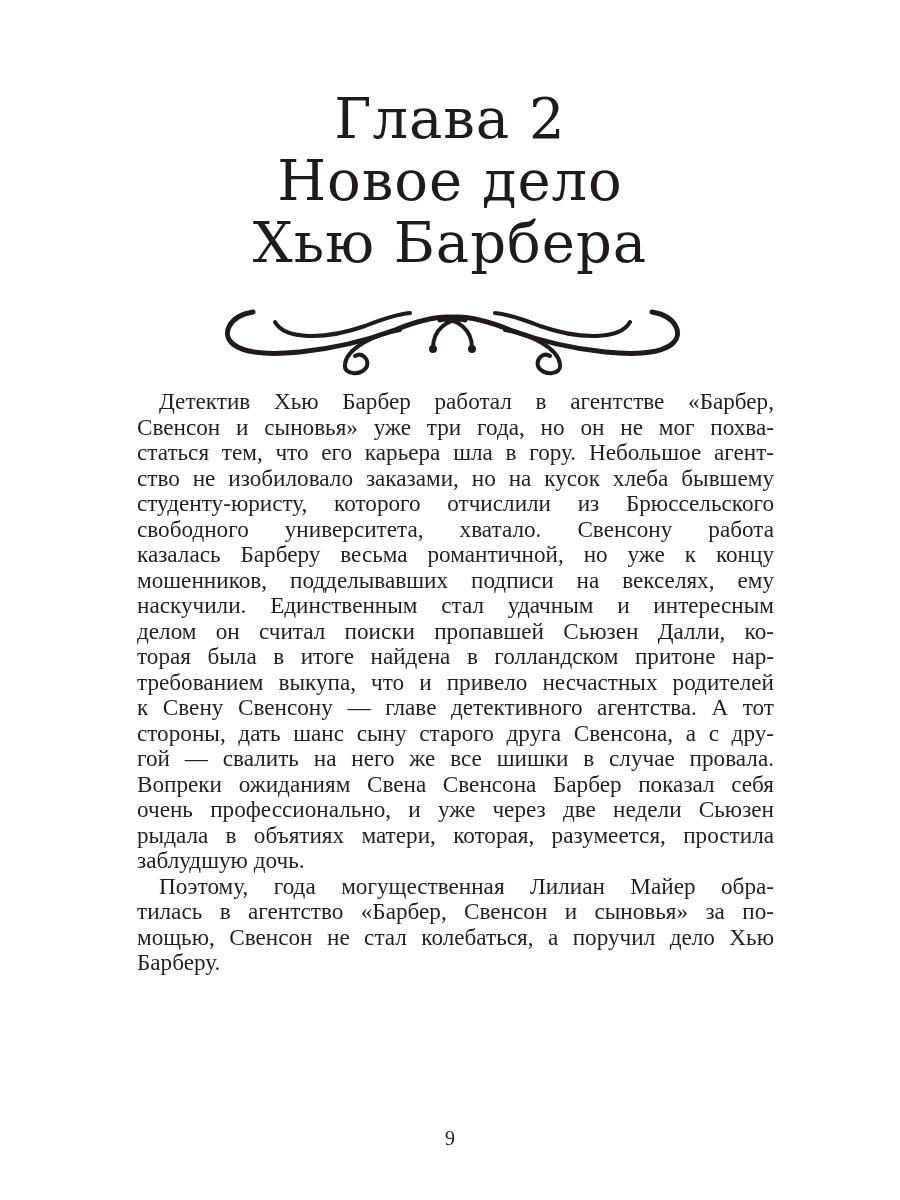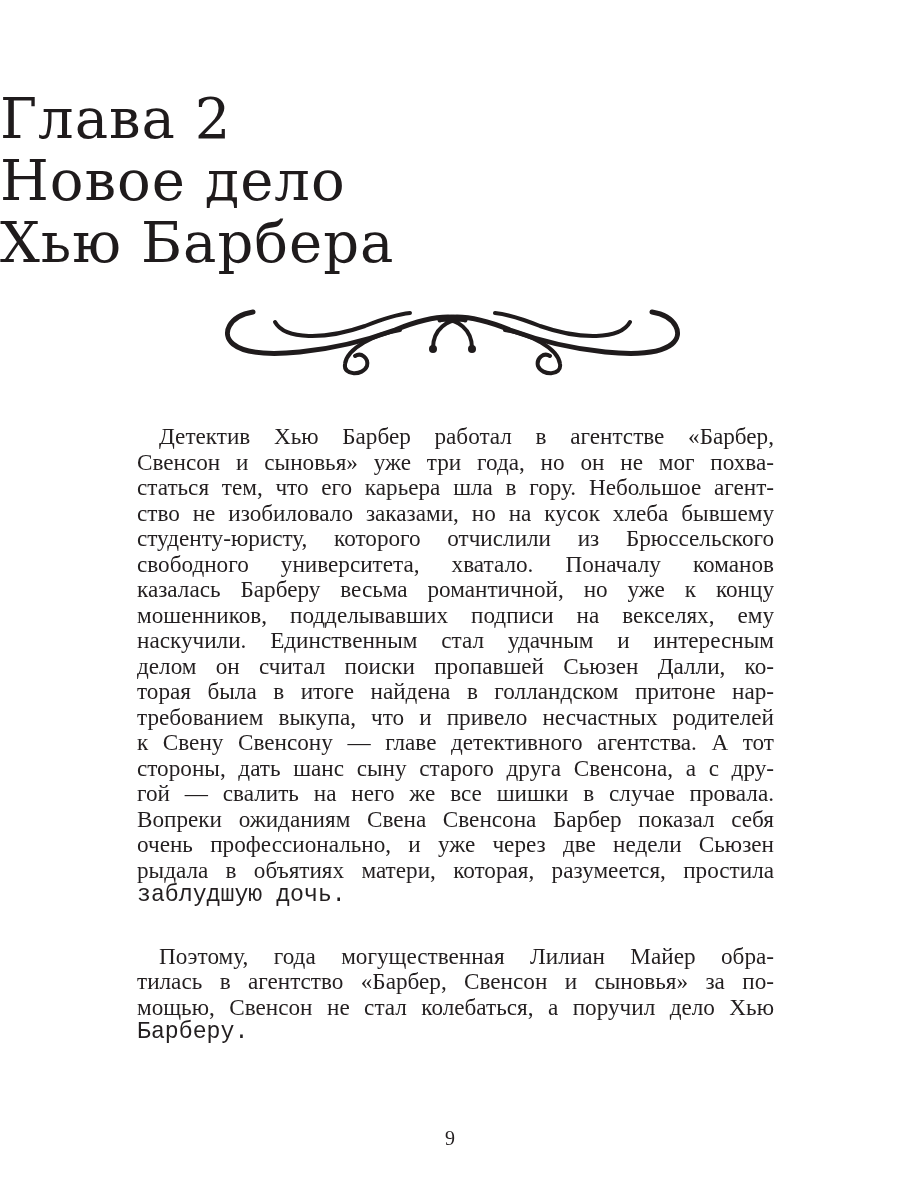--- a/index.html
+++ b/index.html
@@ -19,20 +19,21 @@
       left: 0; top: 0;
       width: 900px;
       height: 1200px;
       background: #ffffff;
     }
     .chapter-title {
       position: absolute;
       left: 0;
       width: 900px;
       top: 88px;
+      text-align: center;
       font-family: "DejaVu Serif", "Liberation Serif", serif;
       font-weight: normal;
       font-size: 56px;
       line-height: 62px;
       letter-spacing: 1px;
       color: #1f1b1c;
       margin: 0;
     }
     .chapter-title .line {
       display: block;
@@ -60,25 +61,23 @@
     }
     .body-text .ln {
       display: block;
       text-align: justify;
       text-align-last: justify;
       white-space: nowrap;
       height: 25.5px;
     }
     .body-text .ln.indent {
       padding-left: 22px;
-      margin-top: 35px;
     }
     .body-text .ln.last {
       text-align-last: left;
-      font-family: Liberation Mono, monospace;
     }
     .page-number {
       position: absolute;
       left: 0;
       width: 900px;
       top: 1127px;
       text-align: center;
       font-family: "Liberation Serif", "DejaVu Serif", serif;
       font-size: 20px;
       color: #231f20;
@@ -119,21 +118,21 @@
     </svg>
   </div>
 
   <div class="body-text">
     <p class="para">
       <span class="ln indent">Детектив Хью Барбер работал в агентстве «Барбер,</span>
       <span class="ln">Свенсон и сыновья» уже три года, но он не мог похва-</span>
       <span class="ln">статься тем, что его карьера шла в гору. Небольшое агент-</span>
       <span class="ln">ство не изобиловало заказами, но на кусок хлеба бывшему</span>
       <span class="ln">студенту-юристу, которого отчислили из Брюссельского</span>
-      <span class="ln">свободного университета, хватало. Поначалу команов</span>
+      <span class="ln">свободного университета, хватало. Свенсону работа</span>
       <span class="ln">казалась Барберу весьма романтичной, но уже к концу</span>
       <span class="ln">мошенников, подделывавших подписи на векселях, ему</span>
       <span class="ln">наскучили. Единственным стал удачным и интересным</span>
       <span class="ln">делом он считал поиски пропавшей Сьюзен Далли, ко-</span>
       <span class="ln">торая была в итоге найдена в голландском притоне нар-</span>
       <span class="ln">требованием выкупа, что и привело несчастных родителей</span>
       <span class="ln">к Свену Свенсону — главе детективного агентства. А тот</span>
       <span class="ln">стороны, дать шанс сыну старого друга Свенсона, а с дру-</span>
       <span class="ln">гой — свалить на него же все шишки в случае провала.</span>
       <span class="ln">Вопреки ожиданиям Свена Свенсона Барбер показал себя</span>

